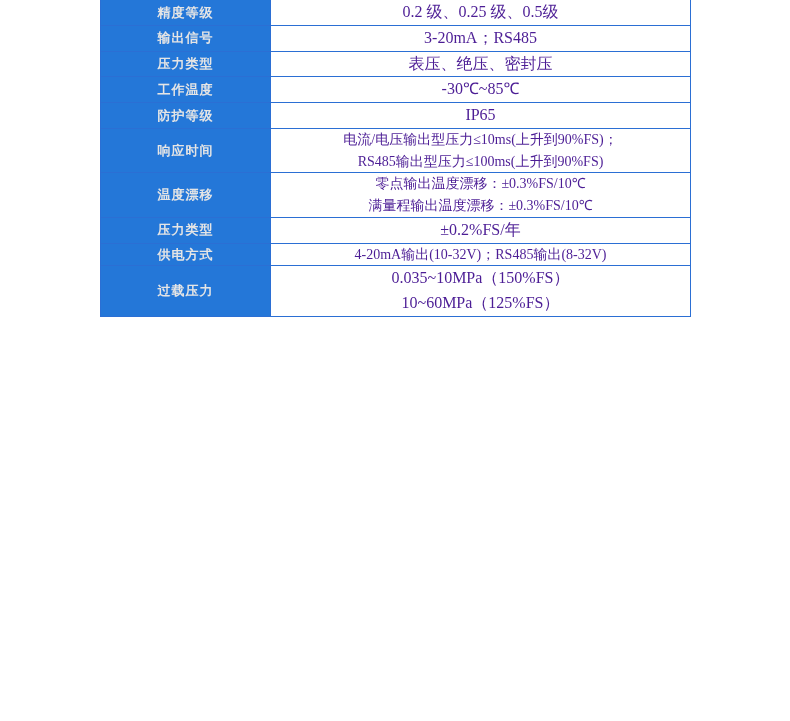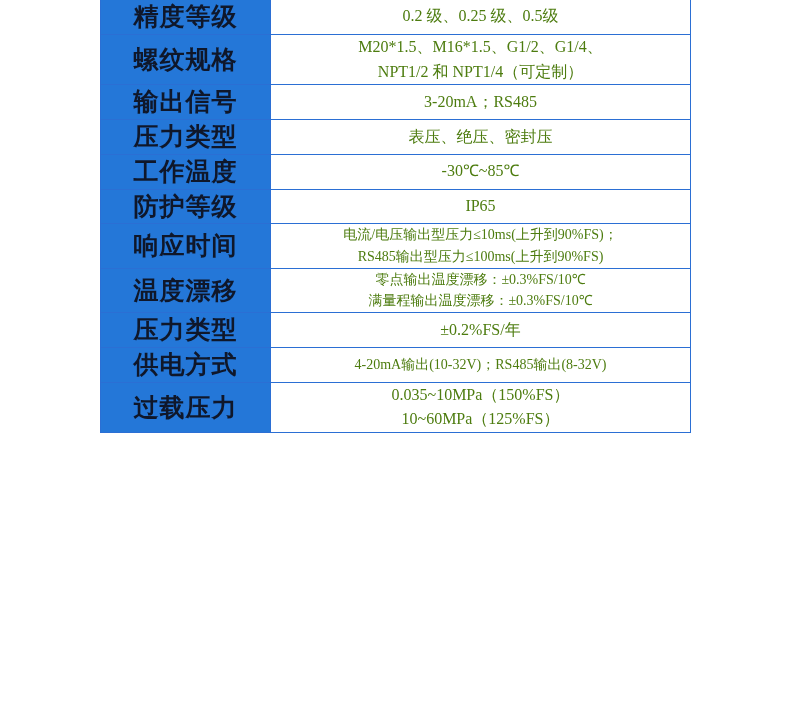--- a/index.html
+++ b/index.html
@@ -25,32 +25,32 @@
     table-layout: fixed;
   }
   table.spec-table td {
     border: 1px solid #2b6fd4;
     padding: 0;
     vertical-align: middle;
   }
   td.label-cell {
     width: 169px;
     background: #2477d8;
-    color: #0f172a;
+    color: #e5e5e5;
     font-weight: bold;
-    font-size: 25px;
+    font-size: 13px;
     letter-spacing: 1px;
     text-align: center;
     padding: 11px 0;
     line-height: 1.35;
   }
   td.value-cell {
     width: 419px;
     background: #ffffff;
-    color: #4d7c0f;
+    color: #4c1d95;
     font-size: 16px;
     text-align: center;
     padding: 10px 8px;
     line-height: 1.55;
     font-family: "Liberation Serif", serif;
   }
   td.value-cell .line {
     display: block;
     white-space: nowrap;
   }
@@ -65,27 +65,20 @@
   <table class="spec-table">
     <tbody>
 
       <tr>
         <td class="label-cell">精度等级</td>
         <td class="value-cell">
           <span class="line">0.2 级、0.25 级、0.5级</span>
         </td>
       </tr>
 
-      <tr>
-        <td class="label-cell">螺纹规格</td>
-        <td class="value-cell">
-          <span class="line">M20*1.5、M16*1.5、G1/2、G1/4、</span>
-          <span class="line">NPT1/2 和 NPT1/4（可定制）</span>
-        </td>
-      </tr>
 
 
       <tr>
         <td class="label-cell">输出信号</td>
         <td class="value-cell">
           <span class="line">3-20mA；RS485</span>
         </td>
       </tr>
 
       <tr>

